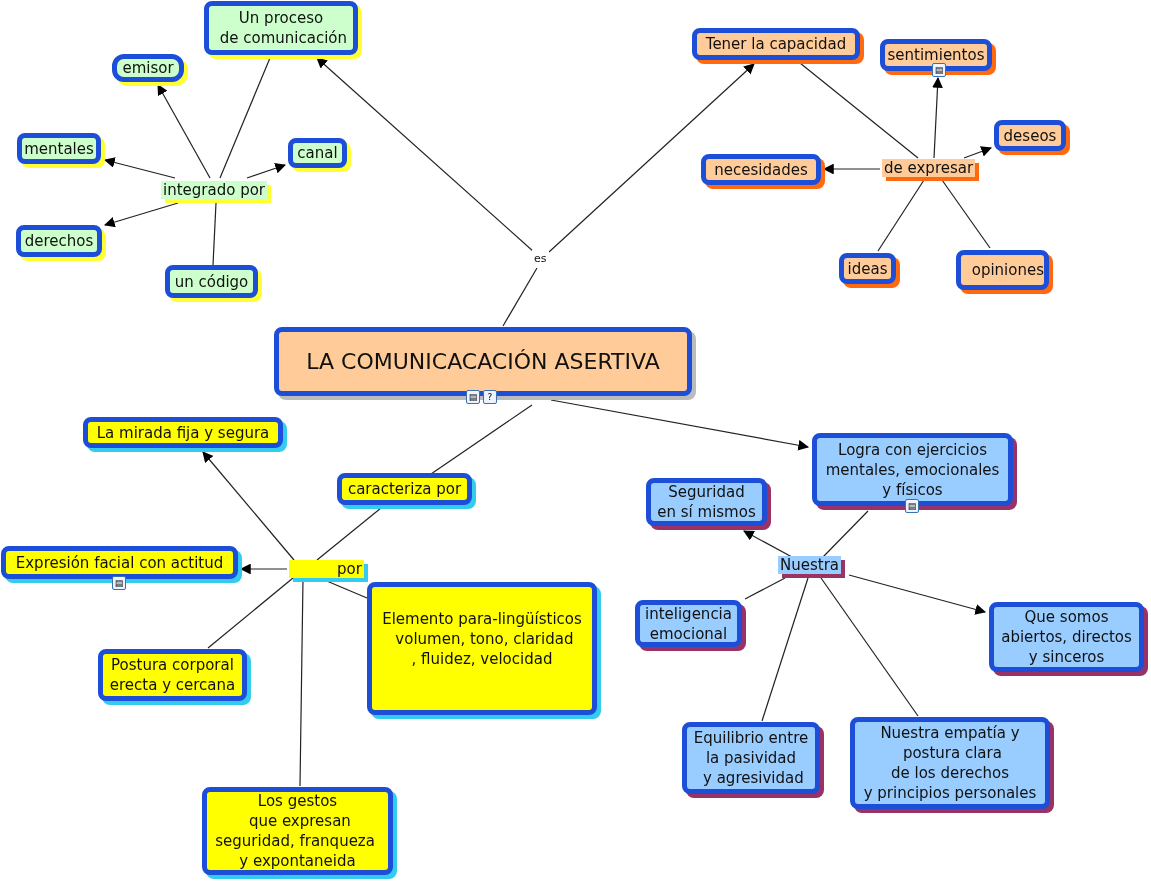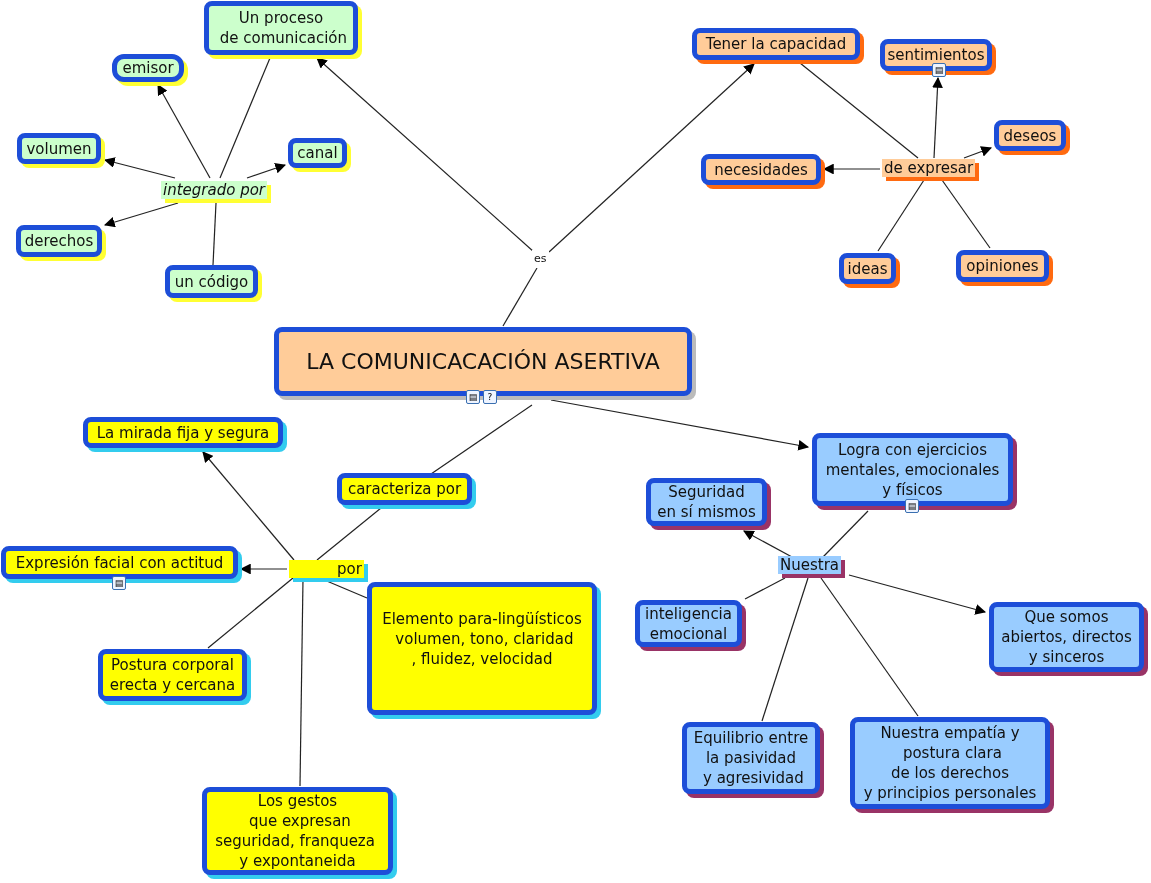--- a/index.html
+++ b/index.html
@@ -8,21 +8,21 @@
   #links { position:absolute; left:0; top:0; width:1151px; height:883px; }
   .node { position:absolute; box-sizing:border-box; border:5px solid #1d4ed8;
           border-radius:8px; text-align:center; font-size:15px; line-height:20px;
           display:flex; align-items:center; justify-content:center; white-space:pre; }
   .green  { background:#ccffcc; box-shadow:4px 4px 0 #ffff33; }
   .orange { background:#ffcc99; box-shadow:4px 4px 0 #ff6a10; }
   .yellow { background:#ffff00; box-shadow:4px 4px 0 #33ccee; }
   .blue   { background:#99ccff; box-shadow:4px 4px 0 #993366; }
   .main   { background:#ffcc99; box-shadow:4px 4px 0 #bbbbbb; font-size:22px; border-radius:8px; }
   .lp { position:absolute; font-size:15px; line-height:18px; padding:0 2px; white-space:nowrap; }
-  .lp.green-l  { background:#ccffcc; box-shadow:4px 4px 0 #ffff33;font-style:italic; }
+  .lp.green-l  { background:#ccffcc; box-shadow:4px 4px 0 #ffff33; }
   .lp.orange-l { background:#ffcc99; box-shadow:4px 4px 0 #ff6a10; }
   .lp.yellow-l { background:#ffff00; box-shadow:4px 4px 0 #33ccee;padding-left:48px; }
   .lp.blue-l   { background:#99ccff; box-shadow:4px 4px 0 #993366; }
   .lp.plain    { font-size:11px; background:#fff; }
   .res { position:absolute; width:14px; height:14px; box-sizing:border-box;
          border:1px solid #3a6fb0; border-radius:2px; background:#eef4ff;
          font-size:9px; line-height:12px; text-align:center; color:#000; }
 </style>
 </head>
 <body>
@@ -68,33 +68,33 @@
     <line x1="785" y1="578" x2="745" y2="599"></line>
     <line x1="808" y1="578" x2="762" y2="721"></line>
     <line x1="821" y1="578" x2="918" y2="716"></line>
     <line x1="849" y1="575" x2="985" y2="612" marker-end="url(#arr)"></line>
   </g>
 </svg>
 
 <div class="node green" style="left:204px;top:1px;width:154px;height:54px;"><span>Un proceso
  de comunicación</span></div>
 <div class="node green" style="left:112px;top:54px;width:72px;height:28px;border-radius:12px;"><span>emisor</span></div>
-<div class="node green" style="left:17px;top:133px;width:84px;height:31px;"><span>volumen</span></div>
+<div class="node green" style="left:17px;top:133px;width:84px;height:31px;"><span>mentales</span></div>
 <div class="node green" style="left:288px;top:138px;width:59px;height:30px;"><span>canal</span></div>
 <div class="node green" style="left:16px;top:225px;width:86px;height:32px;"><span>derechos</span></div>
 <div class="node green" style="left:165px;top:265px;width:93px;height:33px;"><span>un código</span></div>
 <div class="lp green-l" style="left:161px;top:181px;">integrado por</div>
 
 <div class="node orange" style="left:692px;top:28px;width:168px;height:32px;"><span>Tener la capacidad</span></div>
 <div class="node orange" style="left:880px;top:39px;width:112px;height:32px;"><span>sentimientos</span></div>
 <div class="res" style="left:932px;top:63px;">▤</div>
 <div class="node orange" style="left:994px;top:120px;width:72px;height:31px;"><span>deseos</span></div>
 <div class="node orange" style="left:701px;top:154px;width:120px;height:31px;"><span>necesidades</span></div>
 <div class="node orange" style="left:839px;top:253px;width:57px;height:31px;"><span>ideas</span></div>
-<div class="node orange" style="left:956px;top:250px;width:93px;height:32px;"><span>opiniones</span></div>
+<div class="node orange" style="left:956px;top:250px;width:93px;height:40px;justify-content:flex-end;"><span>opiniones</span></div>
 <div class="lp orange-l" style="left:882px;top:159px;">de expresar</div>
 
 <div class="lp plain" style="left:532px;top:250px;">es</div>
 <div class="lp plain" style="left:532px;top:392px;height:8px;overflow:hidden;">es</div>
 
 <div class="node main" style="left:274px;top:327px;width:418px;height:69px;"><span>LA COMUNICACACIÓN ASERTIVA</span></div>
 <div class="res" style="left:466px;top:390px;">▤</div>
 <div class="res" style="left:483px;top:390px;">?</div>
 
 <div class="node yellow" style="left:83px;top:417px;width:200px;height:31px;"><span>La mirada fija y segura</span></div>

